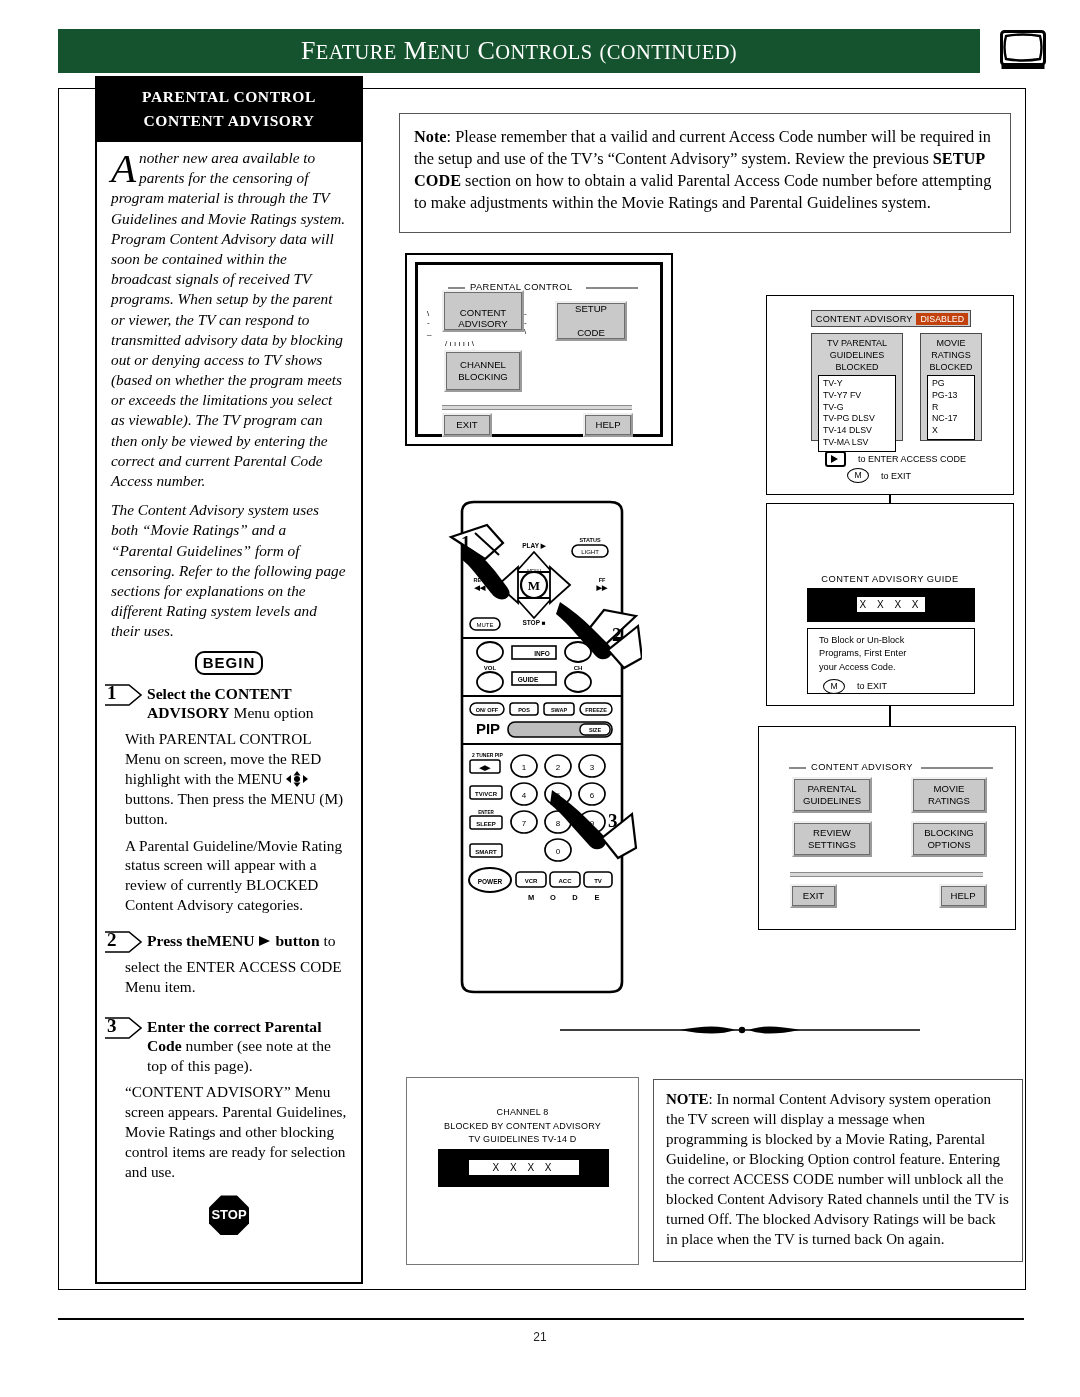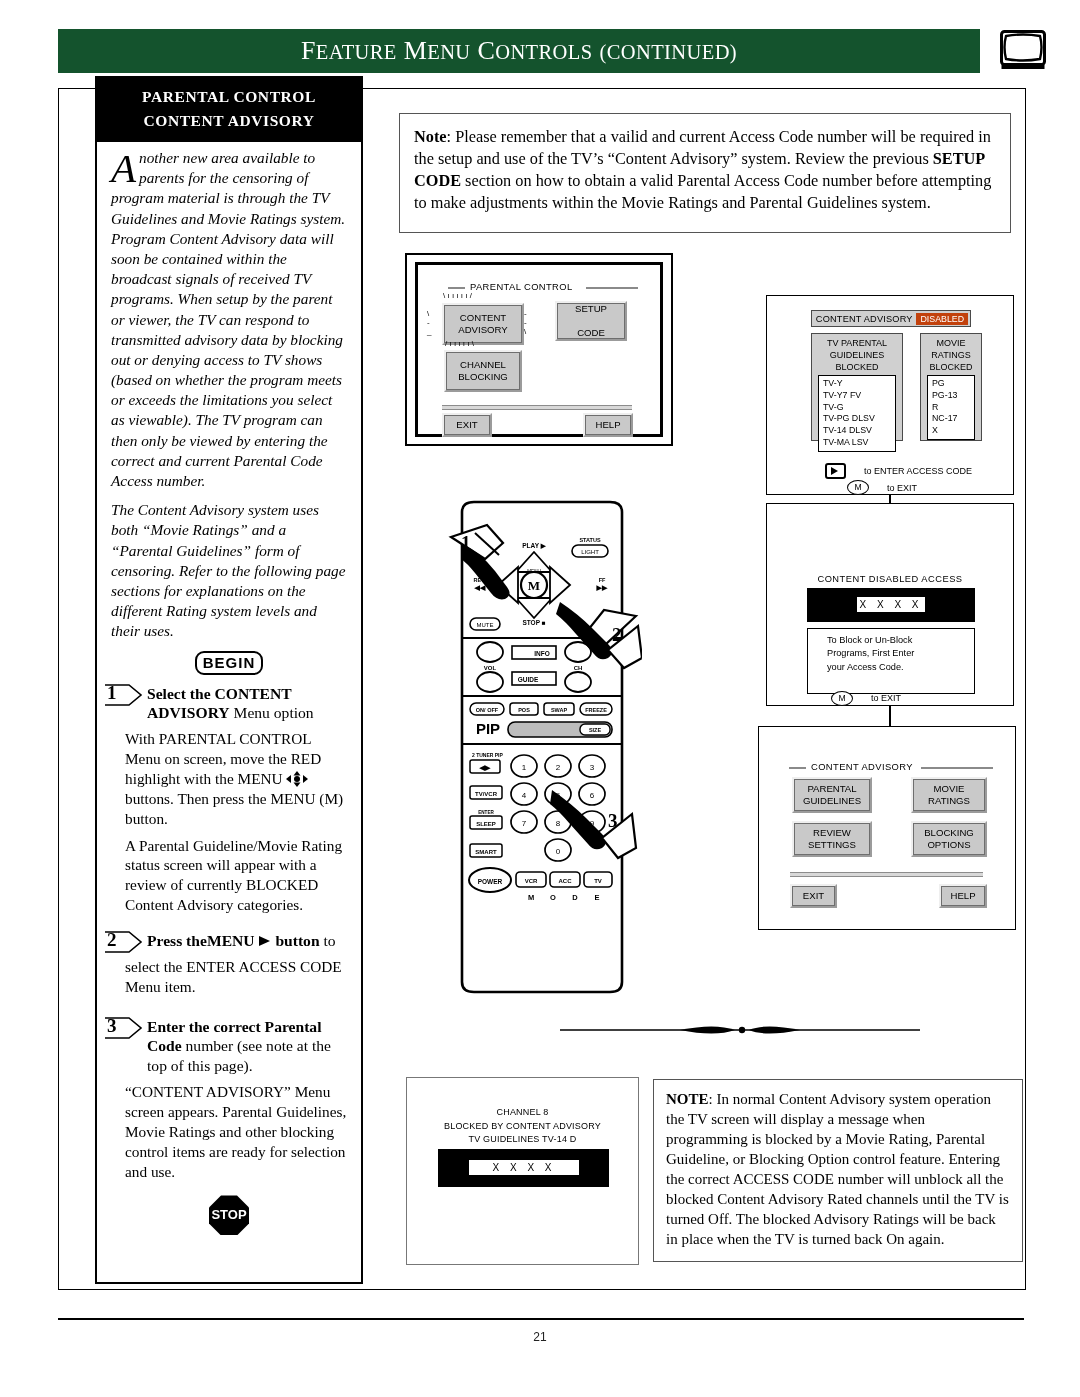--- a/index.html
+++ b/index.html
@@ -85,35 +85,35 @@
   .ca-hdr .lbl{flex:1;text-align:center;letter-spacing:.2px;}
   .ca-hdr .state{background:#c2410c;color:#fff;padding:1px 4px;font-size:8.8px;margin-right:2px;}
 
   .ratbox{position:absolute;background:#d0d0d0;border:1.6px solid #4a4a4a;box-sizing:border-box;
      font-family:"Liberation Sans",sans-serif;}
   .ratbox .hd{text-align:center;font-size:9px;line-height:1.35;padding:3px 0 2px 0;}
   .ratbox .list{background:#fff;border:1.4px solid #000;margin:0 6px 5px 6px;padding:2px 0 2px 4px;}
   .ratbox .list div{font-size:8.8px;line-height:1.33;white-space:nowrap;}
 
   .keyrow{position:absolute;font-family:"Liberation Sans",sans-serif;font-size:9px;
-     display:flex;align-items:center;gap:18px;margin-top:12px;}
+     display:flex;align-items:center;gap:12px;}
   .keycap{display:inline-block;width:17px;height:12px;border:2px solid #000;border-radius:3px;
      position:relative;background:#fff;}
   .keycap .tri{position:absolute;left:4px;top:1.5px;width:0;height:0;border-left:7px solid #000;
      border-top:4px solid transparent;border-bottom:4px solid transparent;}
   .keycirc{display:inline-block;width:20px;height:13px;border:1.6px solid #000;border-radius:50%;
      text-align:center;font-size:8.6px;line-height:12px;background:#fff;}
 
   .access-title{position:absolute;width:100%;text-align:center;font-family:"Liberation Sans",sans-serif;
      font-size:9.3px;letter-spacing:.5px;}
   .access-black{position:absolute;background:#000;}
   .access-white{position:absolute;background:#fff;color:#000;font-family:"Liberation Sans",sans-serif;
      font-size:10px;text-align:center;letter-spacing:4px;}
   .access-msg{position:absolute;border:1.6px solid #000;background:#fff;box-sizing:border-box;
-     font-family:"Liberation Sans",sans-serif;font-size:9.2px;line-height:1.45;padding:5px 19px;}
+     font-family:"Liberation Sans",sans-serif;font-size:9.2px;line-height:1.45;padding:5px 11px;}
 
   .arrow-down{position:absolute;width:2px;background:#000;}
   .arrow-head{position:absolute;width:0;height:0;border-left:7px solid transparent;
      border-right:7px solid transparent;border-top:13px solid #000;}
 
   
   #ornament{position:absolute;left:560px;top:1018px;width:360px;height:24px;}
 
   
   #blockscreen{position:absolute;left:406px;top:1077px;width:233px;height:188px;
@@ -230,21 +230,21 @@
 </div>
 
 <div id="tvset">
   <div class="inner">
     <div class="osd-title-row">
       <div class="ln" style="left:0;width:17px;"></div>
       <div class="txt">PARENTAL CONTROL</div>
       <div class="ln" style="right:0;width:52px;"></div>
     </div>
     <div class="starburst" style="left:25px;top:26px;">\ ı ı ı ı ı /</div>
-    <div class="btn3d" style="left:24px;top:38px;width:78px;height:38px;">
+    <div class="btn3d" style="left:24px;top:25px;width:78px;height:38px;justify-content:flex-end;">
       <span>CONTENT</span>
       <span>ADVISORY</span>
     </div>
     <div class="starburst" style="left:27px;top:74px;">/ ı ı ı ı ı \</div>
     <div class="starburst" style="left:9px;top:44px;">\<br>-<br>_</div>
     <div class="starburst" style="left:106px;top:44px;">-<br>-<br>\</div>
     <div class="btn3d" style="left:137px;top:36px;width:68px;height:36px;justify-content:space-between;">
       <span>SETUP</span>
       <span>CODE</span>
     </div>
@@ -305,21 +305,21 @@
   <div class="keyrow" style="left:80px;top:172px;">
     <span class="keycirc">M</span>
     <span>to EXIT</span>
   </div>
 </div>
 
 <div class="arrow-down" style="left:889px;top:495px;height:40px;"></div>
 <div class="arrow-head" style="left:883px;top:533px;"></div>
 
 <div class="osd-panel" id="panel-access">
-  <div class="access-title" style="top:70px;">CONTENT DISABLED ACCESS</div>
+  <div class="access-title" style="top:70px;">CONTENT ADVISORY GUIDE</div>
   <div class="access-black" style="left:40px;top:84px;width:168px;height:34px;"></div>
   <div class="access-white" style="left:90px;top:93px;width:68px;height:15px;line-height:15px;">X X X X</div>
   <div class="access-msg" style="left:40px;top:124px;width:168px;height:66px;">
     <div>To Block or Un-Block</div>
     <div>Programs, First Enter</div>
     <div>your Access Code.</div>
     <div class="keyrow" style="position:relative;left:4px;top:5px;">
       <span class="keycirc">M</span>
       <span>to EXIT</span>
     </div>

